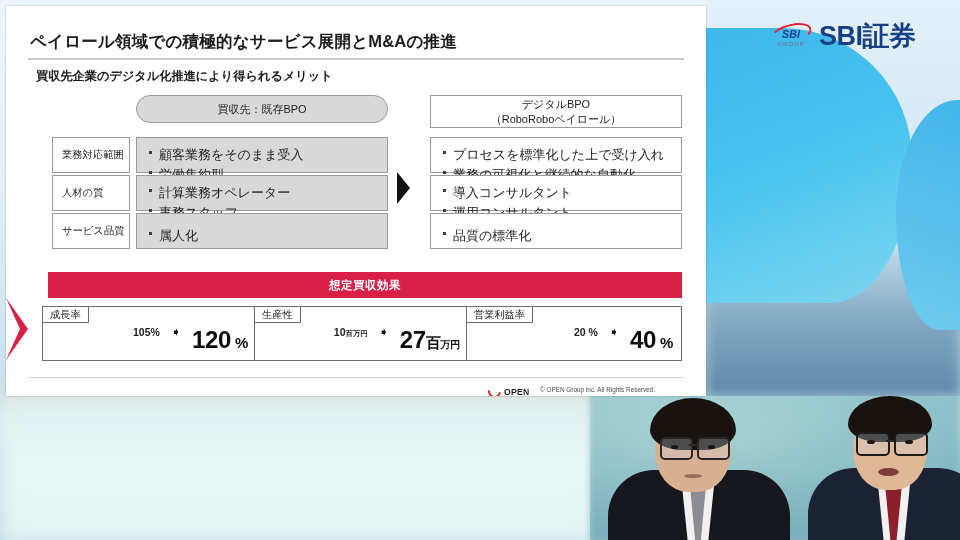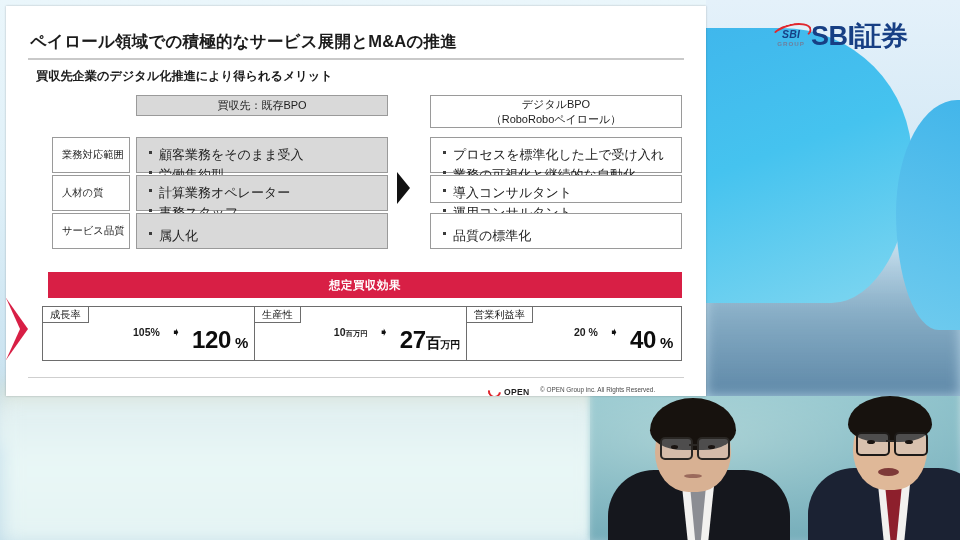--- a/index.html
+++ b/index.html
@@ -68,21 +68,21 @@
     position:absolute;left:30px;top:62px;
     font-size:12.2px;font-weight:bold;color:#1b1b1b;white-space:nowrap;
   }
 
   
   .colhead{
     position:absolute;box-sizing:border-box;border:1px solid #9a9a9a;
     display:flex;align-items:center;justify-content:center;text-align:center;
     font-size:11px;color:#1d1d1d;line-height:1.35;
   }
-  .colhead.left{left:130px;top:89px;width:252px;height:21px;background:#d9d9d9;}
+  .colhead.left{left:130px;top:89px;width:252px;height:28px;background:#d9d9d9;border-radius:16px;}
   .colhead.right{left:424px;top:89px;width:252px;height:33px;background:#ffffff;}
 
   
   .rowlabel{
     position:absolute;box-sizing:border-box;border:1px solid #9a9a9a;background:#fff;
     display:flex;align-items:center;padding-left:9px;
     font-size:10.3px;color:#1d1d1d;
   }
   
   .cellbox{
@@ -175,21 +175,21 @@
     border-radius:0 100% 62% 0/0 92% 100% 0;
   }
   .blue-swoosh2{
     position:absolute;left:190px;top:100px;width:120px;height:230px;
     background:linear-gradient(200deg,#3fb4ea 0%,#6fcbee 100%);
     border-radius:100% 0 0 70%/96% 0 0 100%;
   }
 
   
   .sbi{
-    position:absolute;left:770px;top:18px;display:flex;align-items:center;gap:1px;
+    position:absolute;left:770px;top:18px;display:flex;align-items:center;gap:9px;
   }
   .sbi-mark{position:relative;width:40px;height:30px;}
   .sbi-mark-ell{
     position:absolute;left:1px;top:3px;width:37px;height:15px;
     border:2.6px solid #e0272e;border-radius:50%;
     border-bottom-color:transparent;border-left-color:transparent;
     transform:rotate(-14deg);
   }
   .sbi-mark-txt{
     position:absolute;left:4px;top:7px;width:34px;text-align:center;
@@ -277,21 +277,21 @@
     <div class="cellbox white" style="left:424px;top:131px;width:252px;height:36px;">
       <div class="bullet">プロセスを標準化した上で受け入れ</div>
       <div class="bullet">業務の可視化と継続的な自動化</div>
     </div>
 
     <div class="rowlabel" style="left:46px;top:169px;width:78px;height:36px;">人材の質</div>
     <div class="cellbox grey" style="left:130px;top:169px;width:252px;height:36px;">
       <div class="bullet">計算業務オペレーター</div>
       <div class="bullet">事務スタッフ</div>
     </div>
-    <div class="cellbox white" style="left:424px;top:169px;width:252px;height:28px;">
+    <div class="cellbox white" style="left:424px;top:169px;width:252px;height:36px;">
       <div class="bullet">導入コンサルタント</div>
       <div class="bullet">運用コンサルタント</div>
     </div>
 
     <div class="rowlabel" style="left:46px;top:207px;width:78px;height:36px;">サービス品質</div>
     <div class="cellbox grey" style="left:130px;top:207px;width:252px;height:36px;padding-top:12px;">
       <div class="bullet">属人化</div>
     </div>
     <div class="cellbox white" style="left:424px;top:207px;width:252px;height:36px;padding-top:12px;">
       <div class="bullet">品質の標準化</div>

